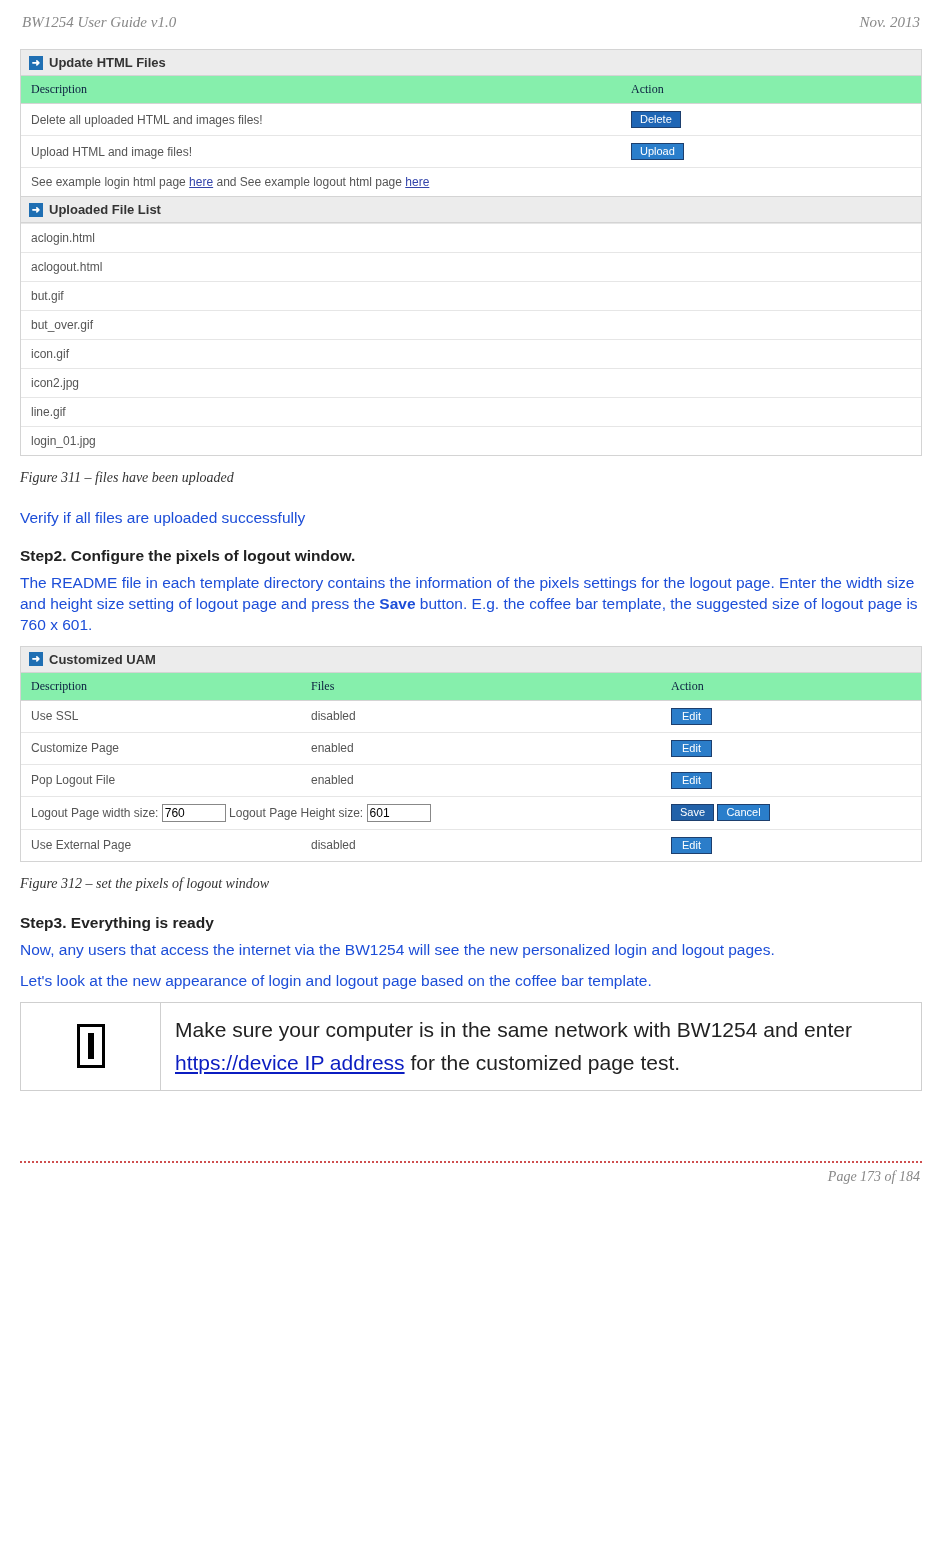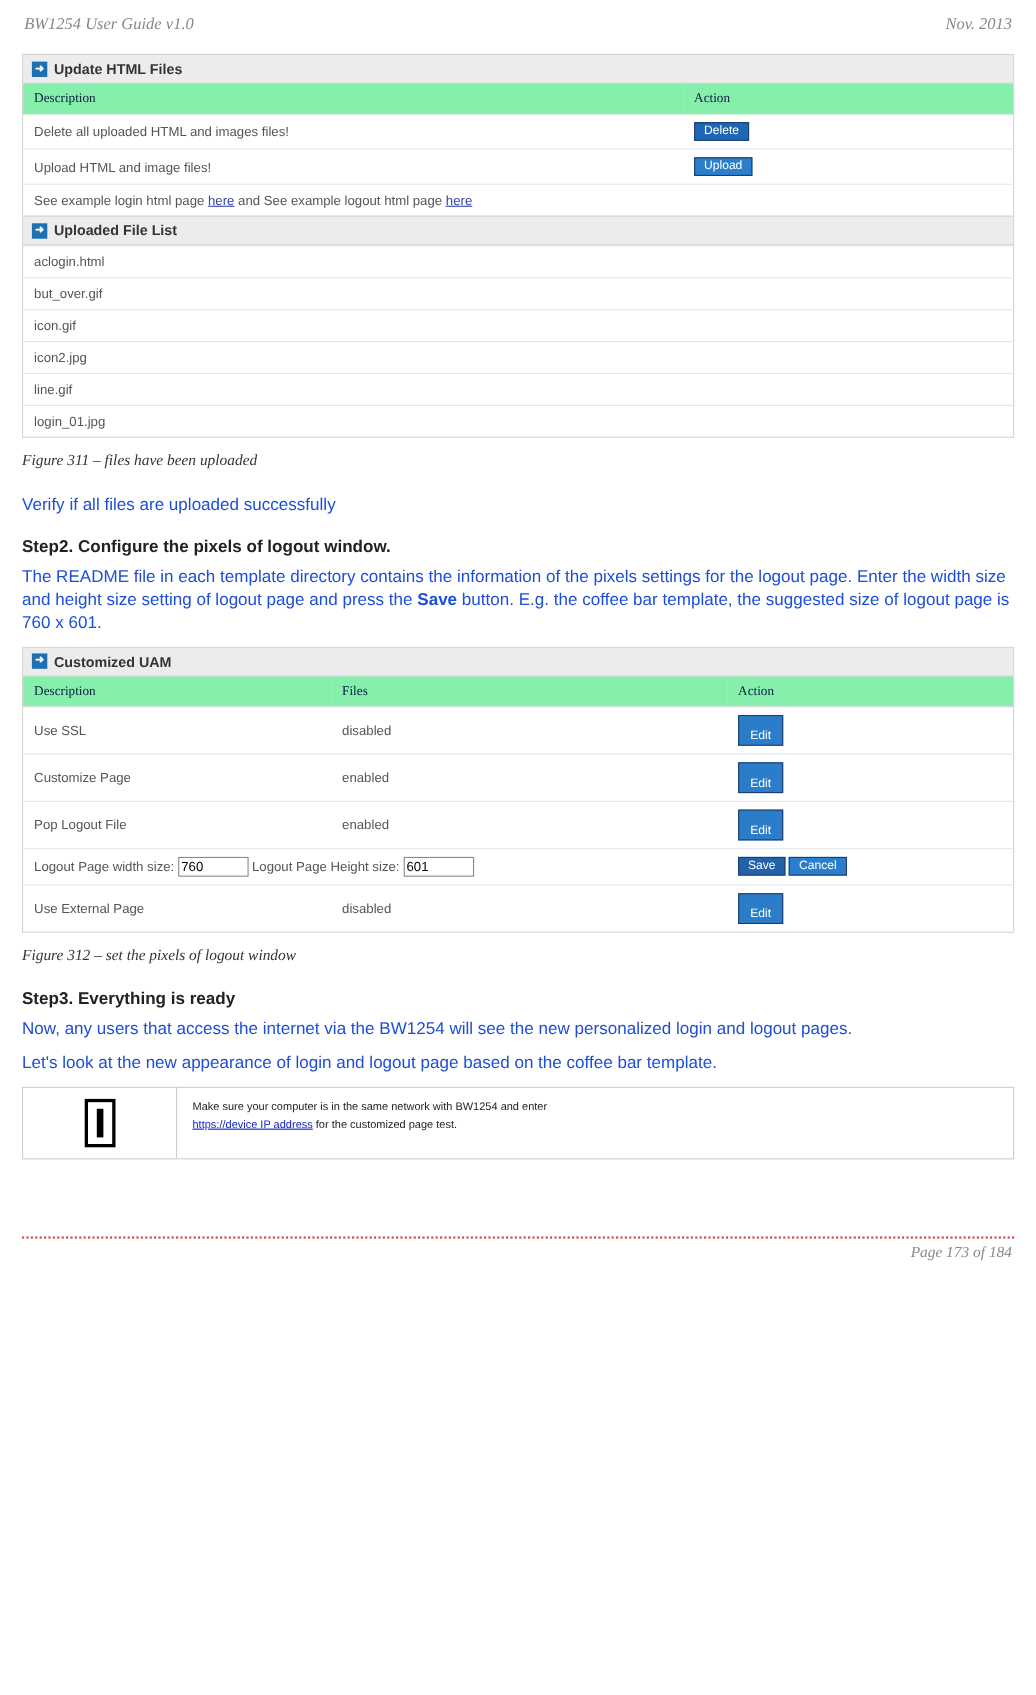--- a/index.html
+++ b/index.html
@@ -79,21 +79,21 @@
     border: 1px solid #1d3f6e;
     background: #1f66b5;
     color: #fff;
     font-size: 11px;
     padding: 1px 8px 2px 8px;
     cursor: pointer;
   }
   .btn.blue2 { background: #2a7ecb; }
   .btn.save { background: #2262a9; }
   .btn.cancel { background: #2a7ecb; }
-  .btn.edit { background: #2b7dc9; padding: 12px 10px 2px 10px; }
+  .btn.edit { background: #2b7dc9; padding: 1px 10px 2px 10px; }
   a.fake-link { color: #3344aa; text-decoration: underline; }
 
   .caption {
     font-style: italic;
     color: #333;
     font-size: 14px;
     font-family: "Times New Roman", serif;
     margin: 6px 0 22px 0;
   }
 
@@ -120,21 +120,21 @@
     width: 140px;
     display: flex;
     align-items: center;
     justify-content: center;
     border-right: 1px solid #cfcfcf;
     padding: 10px;
   }
   .info-right {
     flex: 1;
     padding: 10px 14px;
-    font-size: 10px;
+    font-size: 21px;
     line-height: 1.6;
   }
   .info-icon {
     width: 28px;
     height: 44px;
     border: 3px solid #000;
     display: flex;
     align-items: center;
     justify-content: center;
   }
@@ -201,20 +201,26 @@
   <div class="panel-header" style="border-top:1px solid #d4d4d4">
     <span class="arrow-icon">➜</span>
     <span>Uploaded File List</span>
   </div>
   <table class="admin">
     <tbody id="file-list-body">
         <tr>
           <td>aclogin.html</td>
         </tr>
         <tr>
+          <td>aclogout.html</td>
+        </tr>
+        <tr>
+          <td>but.gif</td>
+        </tr>
+        <tr>
           <td>but_over.gif</td>
         </tr>
         <tr>
           <td>icon.gif</td>
         </tr>
         <tr>
           <td>icon2.jpg</td>
         </tr>
         <tr>
           <td>line.gif</td>

